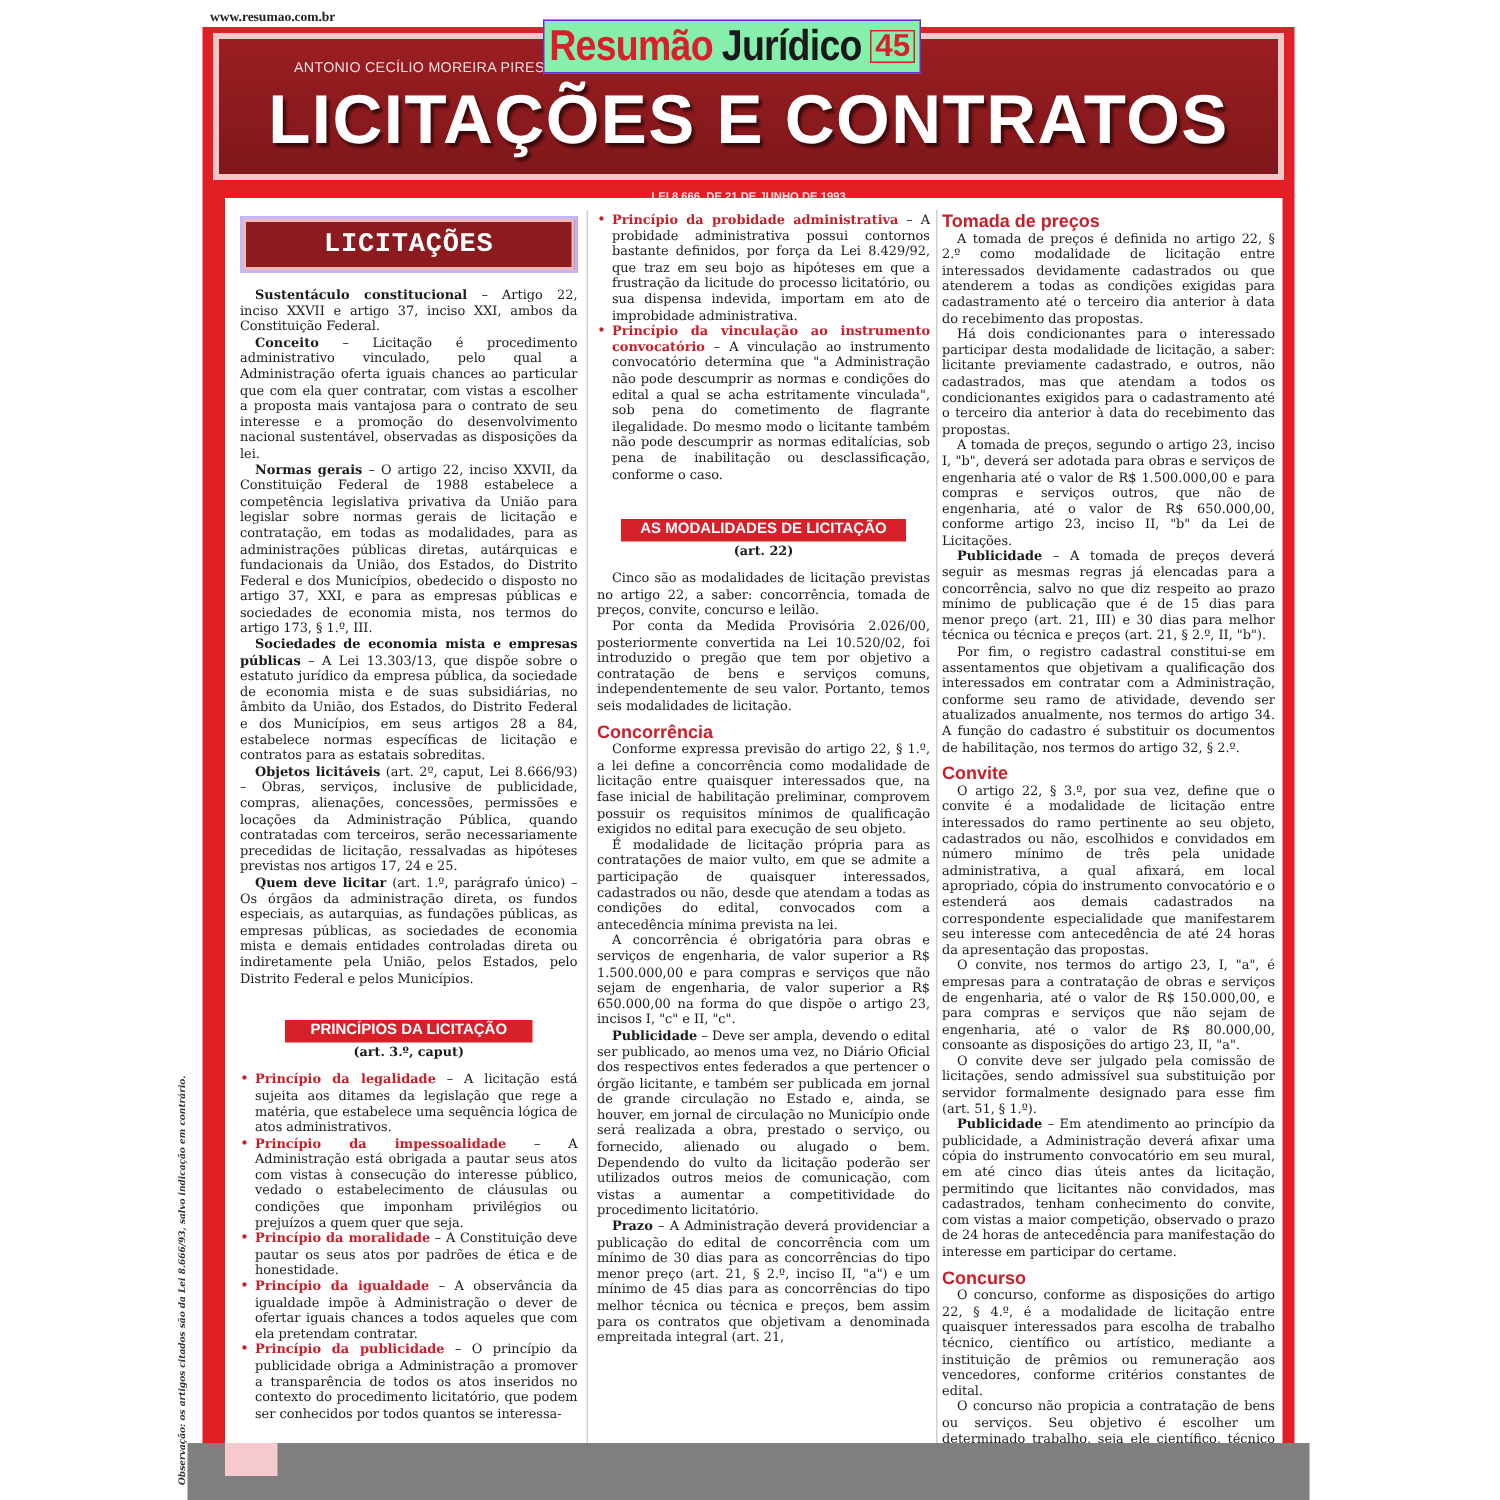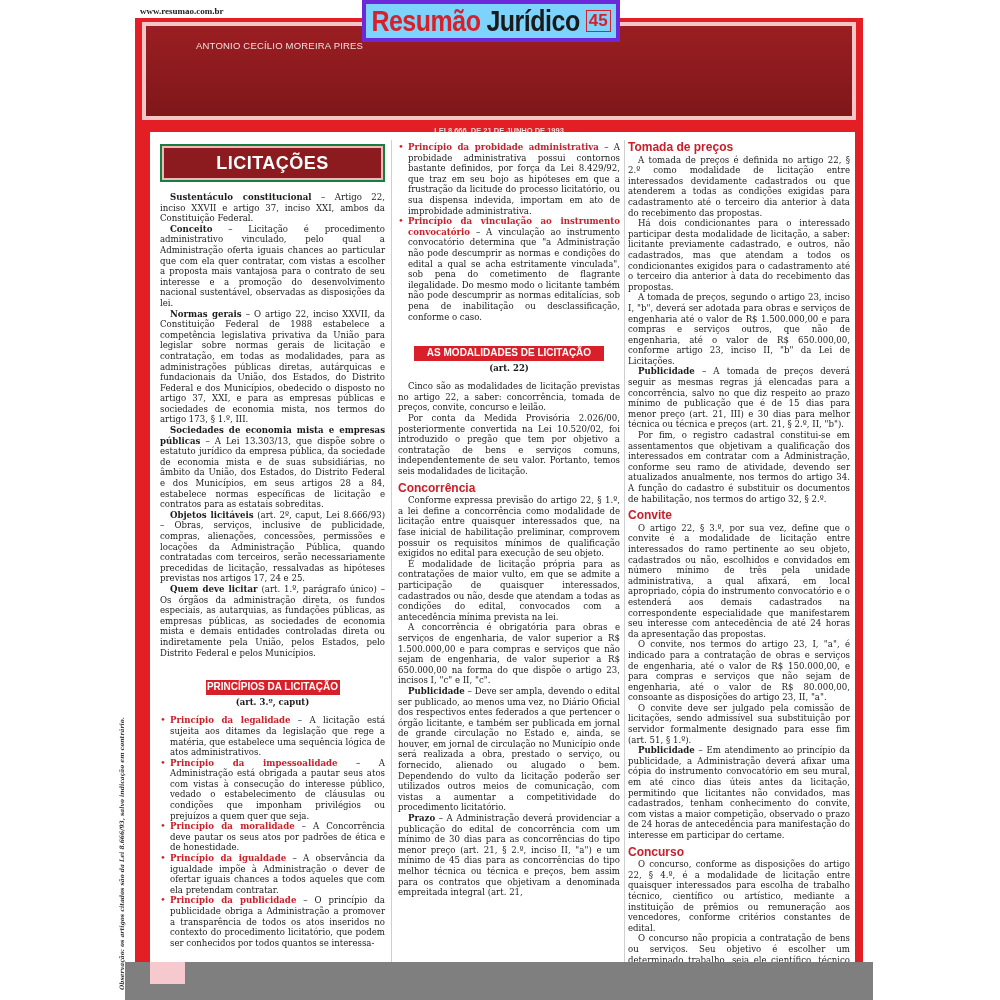--- a/index.html
+++ b/index.html
@@ -3,42 +3,42 @@
 <meta charset="utf-8">
 <style>
   html, body { margin:0; padding:0; }
   body { width:1000px; height:1000px; background:#ffffff; position:relative; overflow:hidden;
          font-family:"DejaVu Serif", serif; }
   .site-url { position:absolute; left:140px; top:6px; font-family:"Liberation Serif", serif; font-size:9px; font-weight:bold; color:#222; }
   .sheet { position:absolute; left:135px; top:18px; width:728px; height:960px; background:#e41e25; }
   .header { position:absolute; left:142px; top:22px; width:714px; height:98px; background:#f3c7c7; }
   .header-inner { position:absolute; left:4px; top:4px; right:4px; bottom:4px; background:#8b1b1f;
                   background: linear-gradient(180deg,#9a1e22 0%,#7f171a 100%); }
-  .brand { position:absolute; left:362px; top:0; width:250px; height:34px; background:#7dd3fc; border:4px solid #6d28d9;
+  .brand { position:absolute; left:362px; top:13px; width:250px; height:34px; background:#86efac; border:1px solid #6d28d9;
            display:flex; align-items:center; justify-content:center; gap:6px; z-index:3; }
   .brand-red { font-family:"Liberation Sans", sans-serif; font-weight:bold; font-size:25px; color:#d8202a; letter-spacing:-0.5px; transform:scaleY(1.15); }
   .brand-black { font-family:"Liberation Sans", sans-serif; font-weight:bold; font-size:25px; color:#1a1a1a; letter-spacing:-0.5px; transform:scaleY(1.15); }
-  .brand-num { font-family:"Liberation Sans", sans-serif; font-weight:bold; font-size:17px; color:#d8202a; border:1px solid #d8202a; padding:0 2px; line-height:20px; }
+  .brand-num { font-family:"Liberation Sans", sans-serif; font-weight:bold; font-size:21px; color:#d8202a; border:1px solid #d8202a; padding:0 2px; line-height:20px; }
   .author { position:absolute; left:50px; top:14px; font-family:"Liberation Sans", sans-serif; font-weight:normal; font-size:9.5px; color:#f4dede; letter-spacing:0.2px; }
   .title { position:absolute; left:0; right:0; top:26px; text-align:center; font-family:"Liberation Sans", sans-serif; font-weight:bold;
            font-size:46px; color:#ffffff; letter-spacing:1px; text-shadow:2px 3px 2px #3b0a0c; }
   .law { position:absolute; left:0; right:0; top:78px; text-align:center; font-family:"Liberation Sans", sans-serif; font-weight:bold; font-size:7.5px; color:#f4dede;margin-top:22px; }
 
   .body-area { position:absolute; left:150px; top:132px; width:705px; height:840px; background:#ffffff; }
   .col { position:absolute; top:0; font-size:8.6px; line-height:10.6px; color:#1b1b1b; text-align:justify; }
   .col1 { left:10px; width:225px; }
   .col2 { left:248px; width:222px; }
   .col3 { left:478px; width:222px; }
   .divider { position:absolute; top:8px; width:1px; height:830px; background:#cfcfcf; }
   .p { margin:0; text-indent:10px; }
   .lead { font-weight:bold; font-family:"DejaVu Serif", serif; }
-  .sec-title-big { margin:12px 0 10px 0; height:34px; background:#8b1b1f; border:2px solid #15803d; box-shadow:0 0 0 2px #f1b8b8 inset;
-                   display:flex; align-items:center; justify-content:center; font-family:Liberation Sans, sans-serif; font-weight:bold;
+  .sec-title-big { margin:12px 0 10px 0; height:34px; background:#8b1b1f; border:2px solid #c4b5fd; box-shadow:0 0 0 2px #f1b8b8 inset;
+                   display:flex; align-items:center; justify-content:center; font-family:Liberation Mono, monospace; font-weight:bold;
                    font-size:18px; color:#fff; letter-spacing:0.5px; }
-  .sec-title-small { margin:14px auto 2px auto; width:134px; background:#d8202a; color:#fff; font-family:"Liberation Sans", sans-serif;
+  .sec-title-small { margin:14px auto 2px auto; width:165px; background:#d8202a; color:#fff; font-family:"Liberation Sans", sans-serif;
                      font-weight:bold; font-size:10px; text-align:center; padding:2px 0; }
   .sec-sub { text-align:center; font-weight:bold; font-size:8.5px; margin-bottom:8px; }
   .sub-head { font-family:"Liberation Sans", sans-serif; font-weight:bold; color:#c8202a; font-size:12px; margin:6px 0 2px 0; }
   ul.bul { list-style:none; margin:0; padding:0; }
   ul.bul li { position:relative; padding-left:10px; }
   ul.bul li::before { content:"\2022"; position:absolute; left:0; top:0; color:#c8202a; font-size:10px; }
   .red-lead { color:#c8202a; font-weight:bold; }
 
   .side-note { position:absolute; left:118px; top:990px; transform-origin:left top; transform:rotate(-90deg);
                font-size:6px; font-style:italic; font-weight:bold; color:#333; white-space:nowrap; width:360px; }
@@ -54,20 +54,21 @@
 
 <div class="brand">
   <span class="brand-red">Resumão</span>
   <span class="brand-black">Jurídico</span>
   <span class="brand-num">45</span>
 </div>
 
 <div class="header">
   <div class="header-inner">
     <div class="author">ANTONIO CECÍLIO MOREIRA PIRES</div>
+    <div class="title">LICITAÇÕES E CONTRATOS</div>
     <div class="law">LEI 8.666, DE 21 DE JUNHO DE 1993</div>
   </div>
 </div>
 
 <div class="body-area">
   <div class="divider" style="left:241px"></div>
   <div class="divider" style="left:474px"></div>
 
   <div class="col col1">
     <div class="sec-title-big">LICITAÇÕES</div>
@@ -76,21 +77,21 @@
     <p class="p"><span class="lead">Normas gerais</span><span> – O artigo 22, inciso XXVII, da Constituição Federal de 1988 estabelece a competência legislativa privativa da União para legislar sobre normas gerais de licitação e contratação, em todas as modalidades, para as administrações públicas diretas, autárquicas e fundacionais da União, dos Estados, do Distrito Federal e dos Municípios, obedecido o disposto no artigo 37, XXI, e para as empresas públicas e sociedades de economia mista, nos termos do artigo 173, § 1.º, III.</span></p>
     <p class="p"><span class="lead">Sociedades de economia mista e empresas públicas</span><span> – A Lei 13.303/13, que dispõe sobre o estatuto jurídico da empresa pública, da sociedade de economia mista e de suas subsidiárias, no âmbito da União, dos Estados, do Distrito Federal e dos Municípios, em seus artigos 28 a 84, estabelece normas específicas de licitação e contratos para as estatais sobreditas.</span></p>
     <p class="p"><span class="lead">Objetos licitáveis</span><span> (art. 2º, caput, Lei 8.666/93) – Obras, serviços, inclusive de publicidade, compras, alienações, concessões, permissões e locações da Administração Pública, quando contratadas com terceiros, serão necessariamente precedidas de licitação, ressalvadas as hipóteses previstas nos artigos 17, 24 e 25.</span></p>
     <p class="p"><span class="lead">Quem deve licitar</span><span> (art. 1.º, parágrafo único) – Os órgãos da administração direta, os fundos especiais, as autarquias, as fundações públicas, as empresas públicas, as sociedades de economia mista e demais entidades controladas direta ou indiretamente pela União, pelos Estados, pelo Distrito Federal e pelos Municípios.</span></p>
 
     <div class="sec-title-small" style="margin-top:22px">PRINCÍPIOS DA LICITAÇÃO</div>
     <div class="sec-sub">(art. 3.º, caput)</div>
     <ul class="bul">
       <li><span class="red-lead">Princípio da legalidade</span><span> – A licitação está sujeita aos ditames da legislação que rege a matéria, que estabelece uma sequência lógica de atos administrativos.</span></li>
       <li><span class="red-lead">Princípio da impessoalidade</span><span> – A Administração está obrigada a pautar seus atos com vistas à consecução do interesse público, vedado o estabelecimento de cláusulas ou condições que imponham privilégios ou prejuízos a quem quer que seja.</span></li>
-      <li><span class="red-lead">Princípio da moralidade</span><span> – A Concorrência deve pautar os seus atos por padrões de ética e de honestidade.</span></li>
+      <li><span class="red-lead">Princípio da moralidade</span><span> – A Constituição deve pautar os seus atos por padrões de ética e de honestidade.</span></li>
       <li><span class="red-lead">Princípio da igualdade</span><span> – A observância da igualdade impõe à Administração o dever de ofertar iguais chances a todos aqueles que com ela pretendam contratar.</span></li>
       <li><span class="red-lead">Princípio da publicidade</span><span> – O princípio da publicidade obriga a Administração a promover a transparência de todos os atos inseridos no contexto do procedimento licitatório, que podem ser conhecidos por todos quantos se interessa-</span></li>
     </ul>
   </div>
 
   <div class="col col2" style="top:10px">
     <ul class="bul">
       <li><span class="red-lead">Princípio da probidade administrativa</span><span> – A probidade administrativa possui contornos bastante definidos, por força da Lei 8.429/92, que traz em seu bojo as hipóteses em que a frustração da licitude do processo licitatório, ou sua dispensa indevida, importam em ato de improbidade administrativa.</span></li>
       <li><span class="red-lead">Princípio da vinculação ao instrumento convocatório</span><span> – A vinculação ao instrumento convocatório determina que "a Administração não pode descumprir as normas e condições do edital a qual se acha estritamente vinculada", sob pena do cometimento de flagrante ilegalidade. Do mesmo modo o licitante também não pode descumprir as normas editalícias, sob pena de inabilitação ou desclassificação, conforme o caso.</span></li>
     </ul>
@@ -110,21 +111,21 @@
   <div class="col col3" style="top:4px">
     <div class="sub-head">Tomada de preços</div>
     <p class="p"><span class="lead"></span><span>A tomada de preços é definida no artigo 22, § 2.º como modalidade de licitação entre interessados devidamente cadastrados ou que atenderem a todas as condições exigidas para cadastramento até o terceiro dia anterior à data do recebimento das propostas.</span></p>
     <p class="p"><span class="lead"></span><span>Há dois condicionantes para o interessado participar desta modalidade de licitação, a saber: licitante previamente cadastrado, e outros, não cadastrados, mas que atendam a todos os condicionantes exigidos para o cadastramento até o terceiro dia anterior à data do recebimento das propostas.</span></p>
     <p class="p"><span class="lead"></span><span>A tomada de preços, segundo o artigo 23, inciso I, "b", deverá ser adotada para obras e serviços de engenharia até o valor de R$ 1.500.000,00 e para compras e serviços outros, que não de engenharia, até o valor de R$ 650.000,00, conforme artigo 23, inciso II, "b" da Lei de Licitações.</span></p>
     <p class="p"><span class="lead">Publicidade</span><span> – A tomada de preços deverá seguir as mesmas regras já elencadas para a concorrência, salvo no que diz respeito ao prazo mínimo de publicação que é de 15 dias para menor preço (art. 21, III) e 30 dias para melhor técnica ou técnica e preços (art. 21, § 2.º, II, "b").</span></p>
     <p class="p"><span class="lead"></span><span>Por fim, o registro cadastral constitui-se em assentamentos que objetivam a qualificação dos interessados em contratar com a Administração, conforme seu ramo de atividade, devendo ser atualizados anualmente, nos termos do artigo 34. A função do cadastro é substituir os documentos de habilitação, nos termos do artigo 32, § 2.º.</span></p>
 
     <div class="sub-head">Convite</div>
     <p class="p"><span class="lead"></span><span>O artigo 22, § 3.º, por sua vez, define que o convite é a modalidade de licitação entre interessados do ramo pertinente ao seu objeto, cadastrados ou não, escolhidos e convidados em número mínimo de três pela unidade administrativa, a qual afixará, em local apropriado, cópia do instrumento convocatório e o estenderá aos demais cadastrados na correspondente especialidade que manifestarem seu interesse com antecedência de até 24 horas da apresentação das propostas.</span></p>
-    <p class="p"><span class="lead"></span><span>O convite, nos termos do artigo 23, I, "a", é indicado para a contratação de obras e serviços de engenharia, até o valor de R$ 150.000,00, e para compras e serviços que não sejam de engenharia, até o valor de R$ 80.000,00, consoante as disposições do artigo 23, II, "a".</span></p>
+    <p class="p"><span class="lead"></span><span>O convite, nos termos do artigo 23, I, "a", é empresas para a contratação de obras e serviços de engenharia, até o valor de R$ 150.000,00, e para compras e serviços que não sejam de engenharia, até o valor de R$ 80.000,00, consoante as disposições do artigo 23, II, "a".</span></p>
     <p class="p"><span class="lead"></span><span>O convite deve ser julgado pela comissão de licitações, sendo admissível sua substituição por servidor formalmente designado para esse fim (art. 51, § 1.º).</span></p>
     <p class="p"><span class="lead">Publicidade</span><span> – Em atendimento ao princípio da publicidade, a Administração deverá afixar uma cópia do instrumento convocatório em seu mural, em até cinco dias úteis antes da licitação, permitindo que licitantes não convidados, mas cadastrados, tenham conhecimento do convite, com vistas a maior competição, observado o prazo de 24 horas de antecedência para manifestação do interesse em participar do certame.</span></p>
 
     <div class="sub-head">Concurso</div>
     <p class="p"><span class="lead"></span><span>O concurso, conforme as disposições do artigo 22, § 4.º, é a modalidade de licitação entre quaisquer interessados para escolha de trabalho técnico, científico ou artístico, mediante a instituição de prêmios ou remuneração aos vencedores, conforme critérios constantes de edital.</span></p>
     <p class="p"><span class="lead"></span><span>O concurso não propicia a contratação de bens ou serviços. Seu objetivo é escolher um determinado trabalho, seja ele científico, técnico ou artístico, pelo qual o vencedor receberá da</span></p>
   </div>
 </div>
 
 <div class="side-note">Observação: os artigos citados são da Lei 8.666/93, salvo indicação em contrário.</div>

